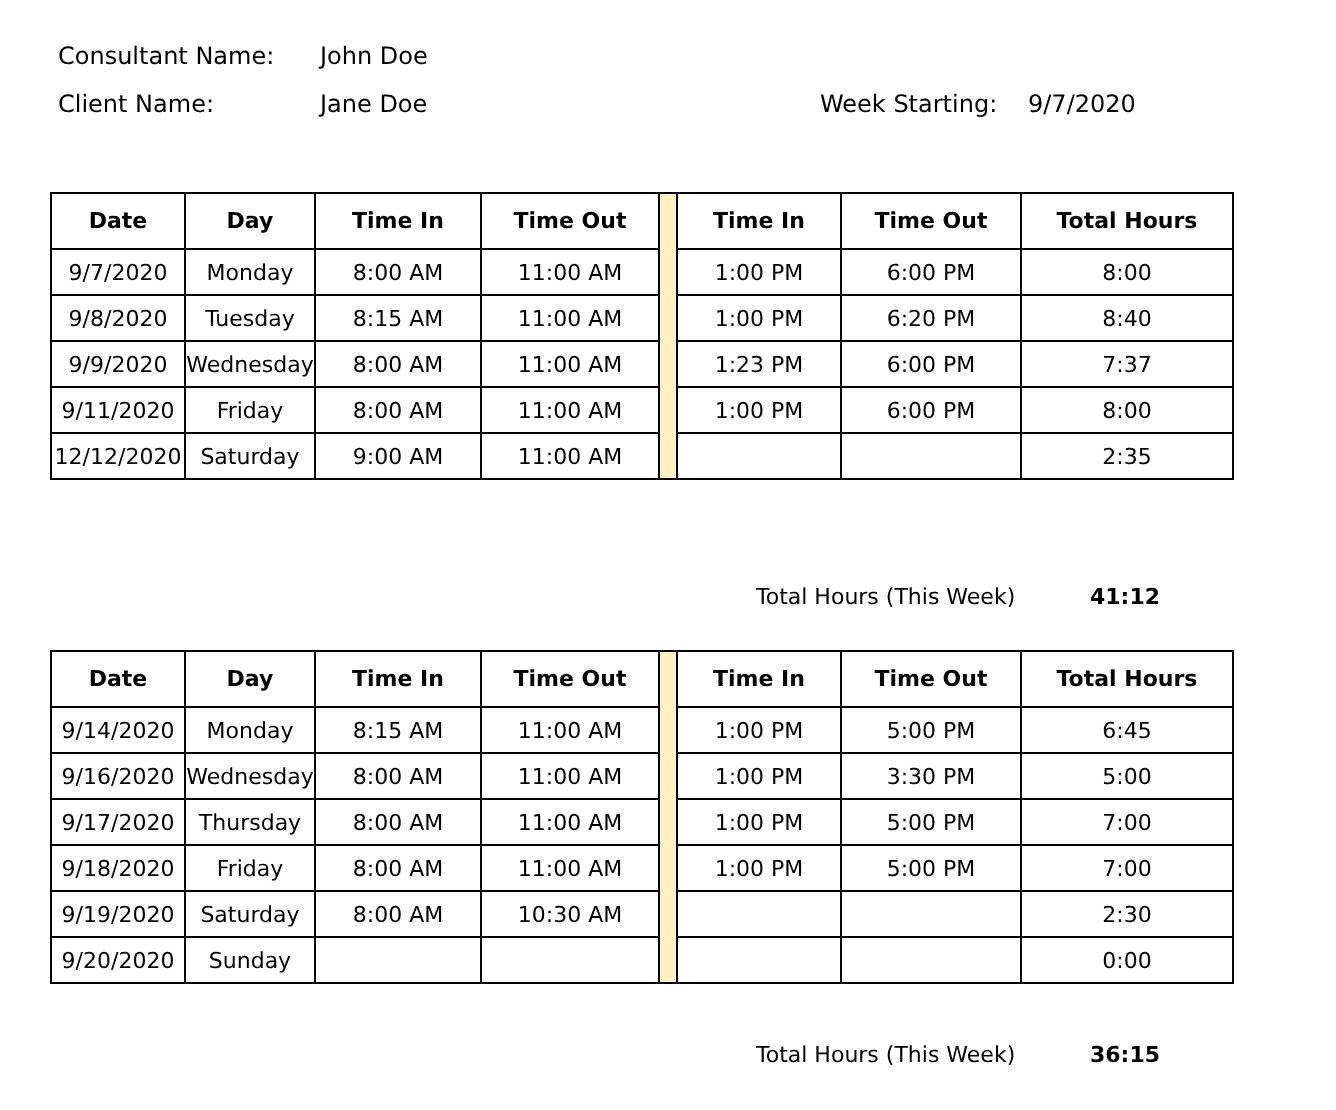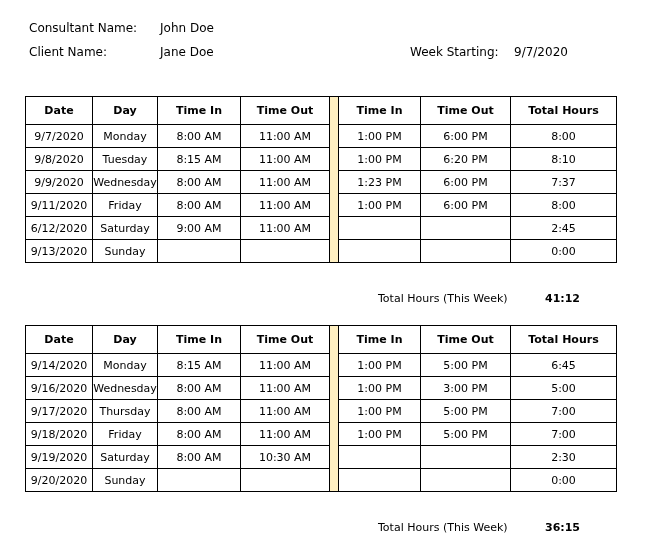--- a/index.html
+++ b/index.html
@@ -81,21 +81,21 @@
     <td>8:00</td>
   </tr>
   <tr>
     <td>9/8/2020</td>
     <td>Tuesday</td>
     <td>8:15 AM</td>
     <td>11:00 AM</td>
     <td class="sep"></td>
     <td>1:00 PM</td>
     <td>6:20 PM</td>
-    <td>8:10</td>
+    <td>8:40</td>
   </tr>
   <tr>
     <td>9/9/2020</td>
     <td>Wednesday</td>
     <td>8:00 AM</td>
     <td>11:00 AM</td>
     <td class="sep"></td>
     <td>1:23 PM</td>
     <td>6:00 PM</td>
     <td>7:37</td>
@@ -104,38 +104,28 @@
     <td>9/11/2020</td>
     <td>Friday</td>
     <td>8:00 AM</td>
     <td>11:00 AM</td>
     <td class="sep"></td>
     <td>1:00 PM</td>
     <td>6:00 PM</td>
     <td>8:00</td>
   </tr>
   <tr>
-    <td>6/12/2020</td>
+    <td>12/12/2020</td>
     <td>Saturday</td>
     <td>9:00 AM</td>
     <td>11:00 AM</td>
     <td class="sep"></td>
     <td></td>
     <td></td>
-    <td>2:45</td>
-  </tr>
-  <tr>
-    <td>9/13/2020</td>
-    <td>Sunday</td>
-    <td></td>
-    <td></td>
-    <td class="sep"></td>
-    <td></td>
-    <td></td>
-    <td>0:00</td>
+    <td>2:35</td>
   </tr>
 </tbody>
   </table>
 <span class="total-label" style="left:378px; top:292px;">Total Hours (This Week)</span>
 <span class="total-value" style="left:545px; top:292px;">41:12</span>
 
 <table class="ts" style="top:325px;">
   <colgroup>
     <col style="width:67px">
       <col style="width:65px">
@@ -167,21 +157,21 @@
     <td>5:00 PM</td>
     <td>6:45</td>
   </tr>
   <tr>
     <td>9/16/2020</td>
     <td>Wednesday</td>
     <td>8:00 AM</td>
     <td>11:00 AM</td>
     <td class="sep"></td>
     <td>1:00 PM</td>
-    <td>3:00 PM</td>
+    <td>3:30 PM</td>
     <td>5:00</td>
   </tr>
   <tr>
     <td>9/17/2020</td>
     <td>Thursday</td>
     <td>8:00 AM</td>
     <td>11:00 AM</td>
     <td class="sep"></td>
     <td>1:00 PM</td>
     <td>5:00 PM</td>

